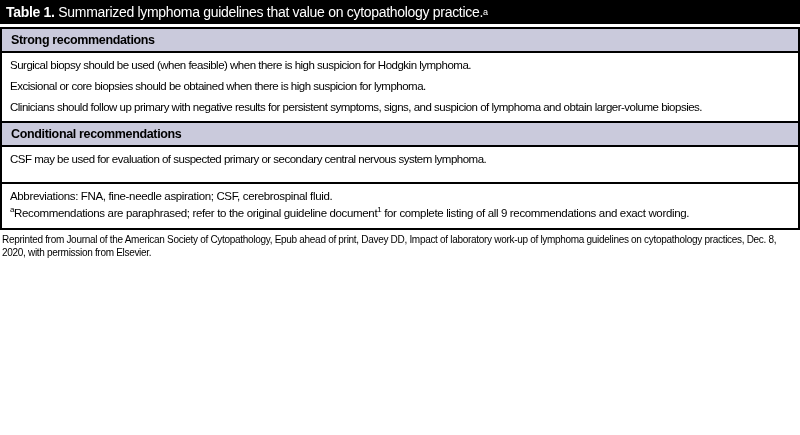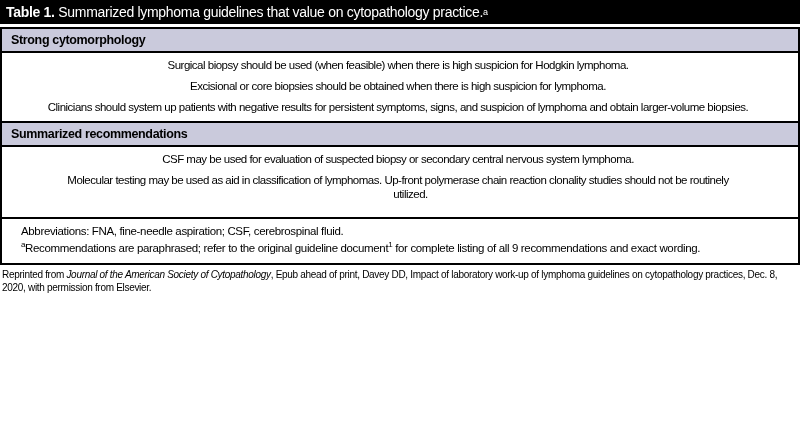--- a/index.html
+++ b/index.html
@@ -20,68 +20,66 @@
   .title-bar sup { font-size: 9px; line-height: 0; vertical-align: super; }
   
   .gtable { border: 2px solid #000000; background: #ffffff; }
   .band {
     background: #cacadc;
     font-weight: bold; font-size: 12.5px; letter-spacing: -0.35px;
     padding: 4px 0 4px 9px; line-height: 14px;
   }
   .band-strong { border-bottom: 2px solid #000000; }
   .band-conditional { border-top: 2px solid #000000; border-bottom: 2px solid #000000; }
-  .rows { padding: 5px 12px 0 8px; text-align: center; }
+  .rows { padding: 5px 12px 0 8px; }
   .rec {
     margin: 0 0 7px 0;
     padding-left: 25px; text-indent: -25px;
     font-size: 11.5px; line-height: 14px; letter-spacing: -0.5px;
     white-space: pre-wrap;
   }
-  .footnotes { border-top: 2px solid #000000; padding: 5px 8px 5px 19px; margin-top: 16px; }
+  .footnotes { border-top: 2px solid #000000; padding: 5px 8px 5px 8px; margin-top: 16px; }
   .fn {
     margin: 0 0 3px 0; font-size: 11.5px; line-height: 14px; letter-spacing: -0.35px;
   }
   .fn sup { font-size: 8px; line-height: 0; vertical-align: super; }
   .citation {
     margin: 3px 0 0 0; padding: 0 2px;
     font-size: 10px; line-height: 13px; letter-spacing: -0.3px;
     white-space: pre-wrap;
   }
-  .citation .journal { font-style: italic; }
+  .citation .journal { }
 </style>
 </head>
 <body>
 
 <div class="page">
 
   <div class="title-bar">
     <span class="tlabel">Table 1.</span><span> Summarized lymphoma guidelines that value on cytopathology practice.</span><sup>a</sup>
   </div>
 
   <div class="gtable">
 
     <div class="band band-strong">
-      <span>Strong cytomorphology</span>
+      <span>Strong recommendations</span>
     </div>
 
     <div class="rows">
       <p class="rec">Surgical biopsy should be used (when feasible) when there is high suspicion for Hodgkin lymphoma.</p>
       <p class="rec">Excisional or core biopsies should be obtained when there is high suspicion for lymphoma.</p>
-      <p class="rec">Clinicians should system up patients with negative results for persistent symptoms, signs, and suspicion of lymphoma and obtain larger-volume biopsies.</p>
+      <p class="rec">Clinicians should follow up primary with negative results for persistent symptoms, signs, and suspicion of lymphoma and obtain larger-volume biopsies.</p>
     </div>
 
     <div class="band band-conditional">
-      <span>Summarized recommendations</span>
+      <span>Conditional recommendations</span>
     </div>
 
     <div class="rows">
-      <p class="rec">CSF may be used for evaluation of suspected biopsy or secondary central nervous system lymphoma.</p>
-      <p class="rec">Molecular testing may be used as aid in classification of lymphomas. Up-front polymerase chain reaction clonality studies should not be routinely
-utilized.</p>
+      <p class="rec">CSF may be used for evaluation of suspected primary or secondary central nervous system lymphoma.</p>
     </div>
 
     <div class="footnotes">
       <p class="fn">Abbreviations: FNA, fine-needle aspiration; CSF, cerebrospinal fluid.</p>
       <p class="fn"><sup>a</sup><span>Recommendations are paraphrased; refer to the original guideline document</span><sup>1</sup><span> for complete listing of all 9 recommendations and exact wording.</span></p>
     </div>
 
   </div>
 
   <p class="citation"><span>Reprinted from </span><span class="journal">Journal of the American Society of Cytopathology</span><span>, Epub ahead of print, Davey DD, Impact of laboratory work-up of lymphoma guidelines on cytopathology practices, Dec. 8, 2020, with permission from Elsevier.</span></p>

